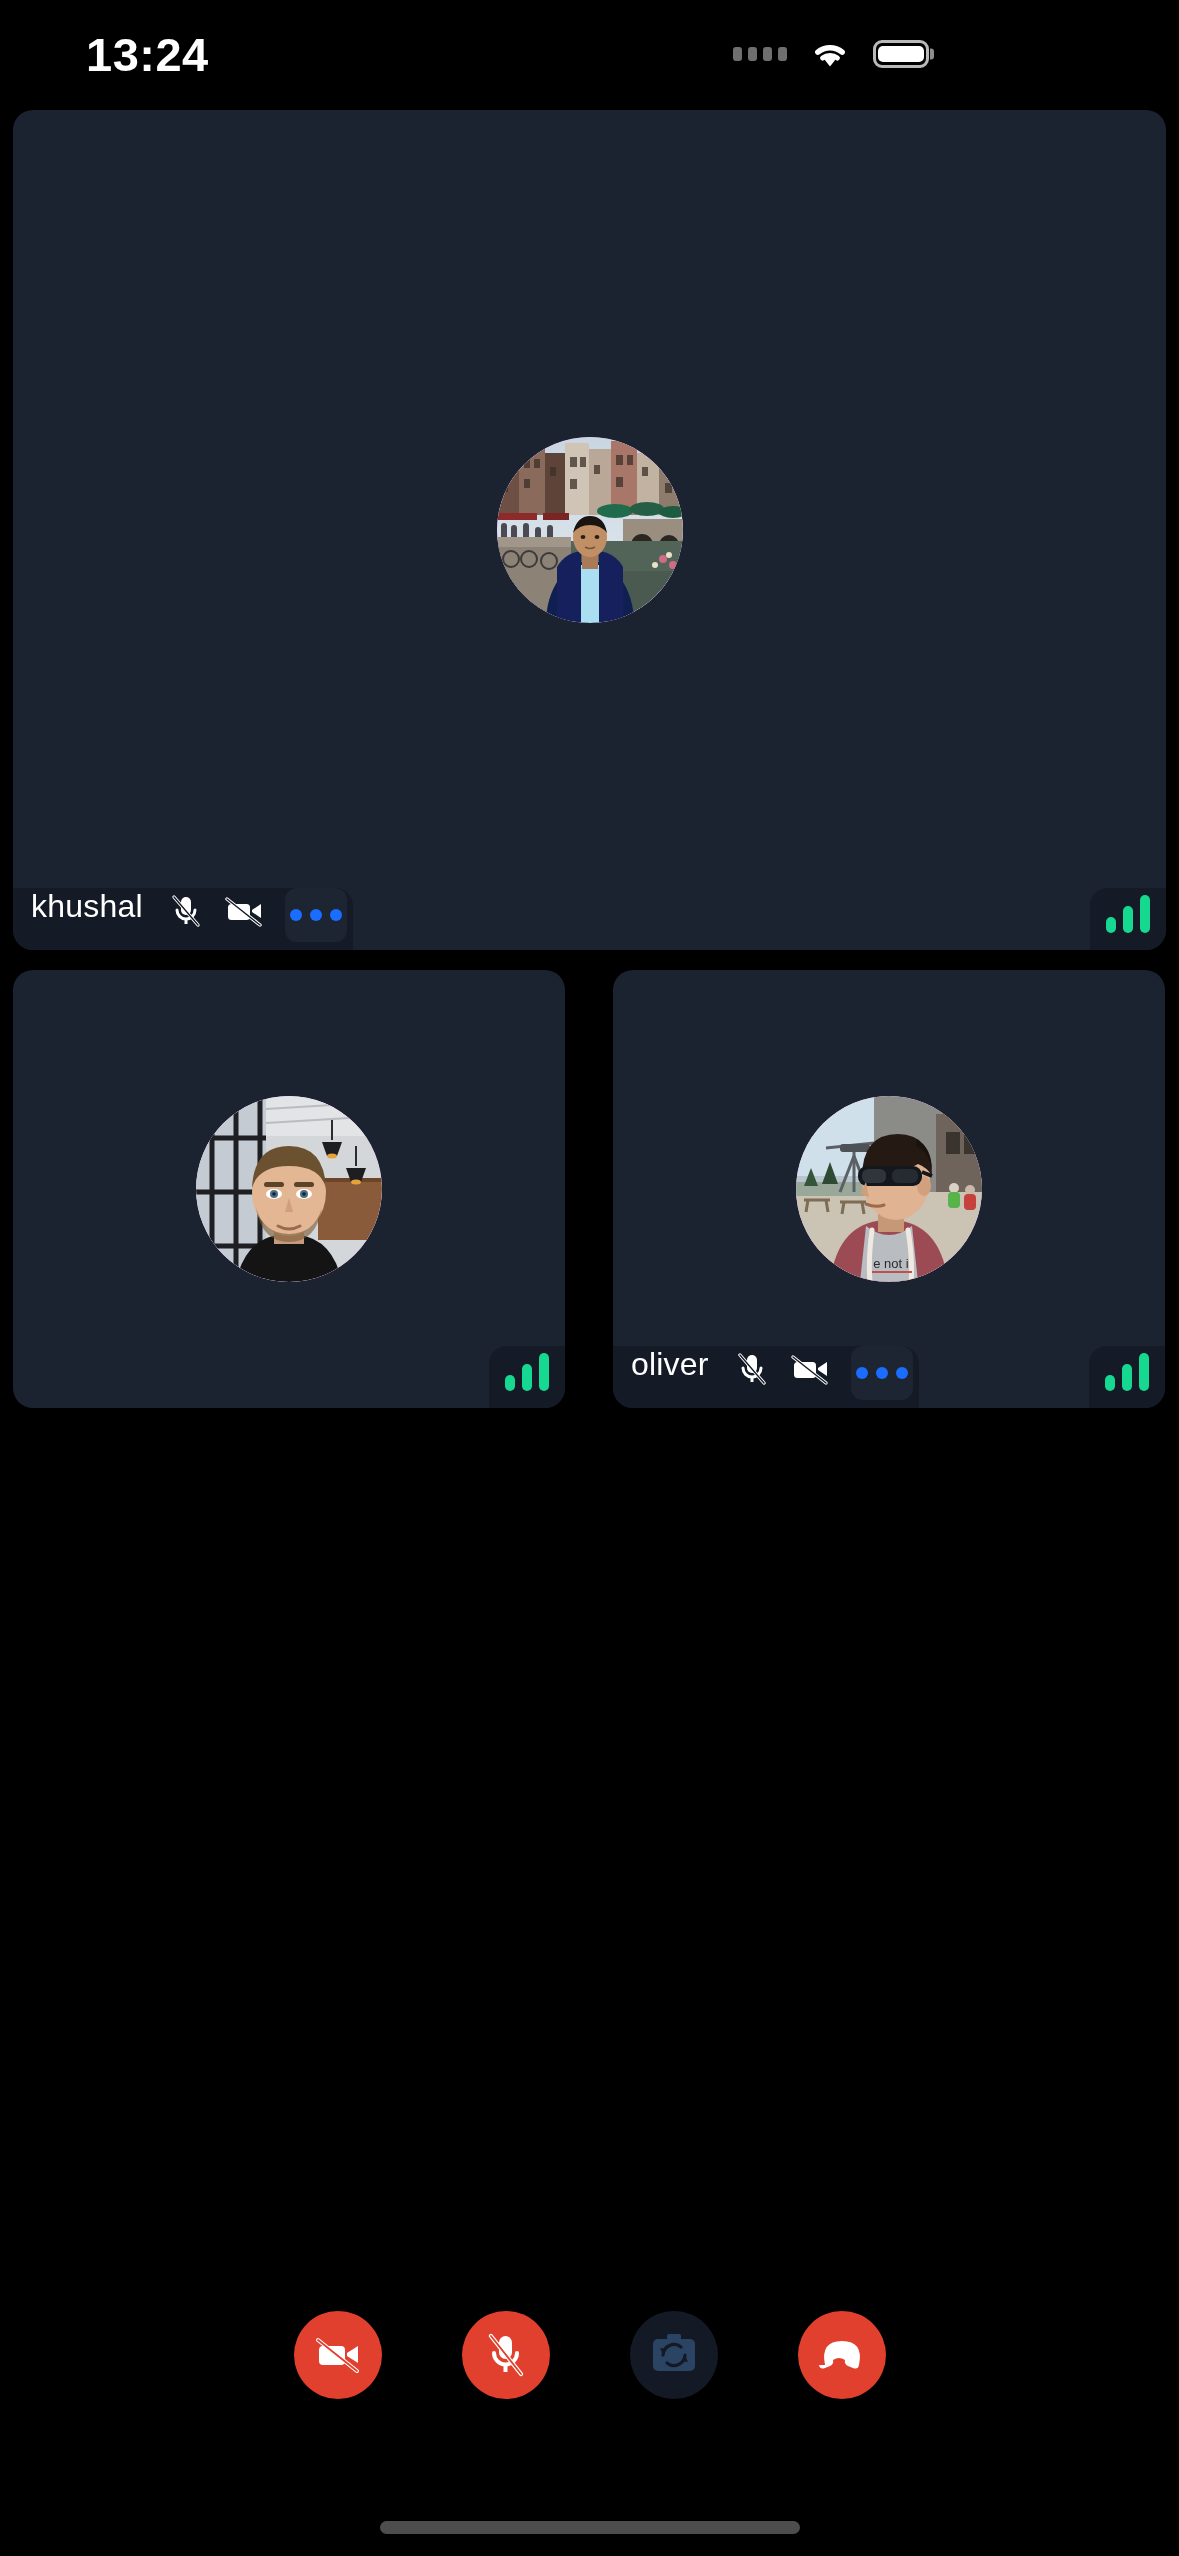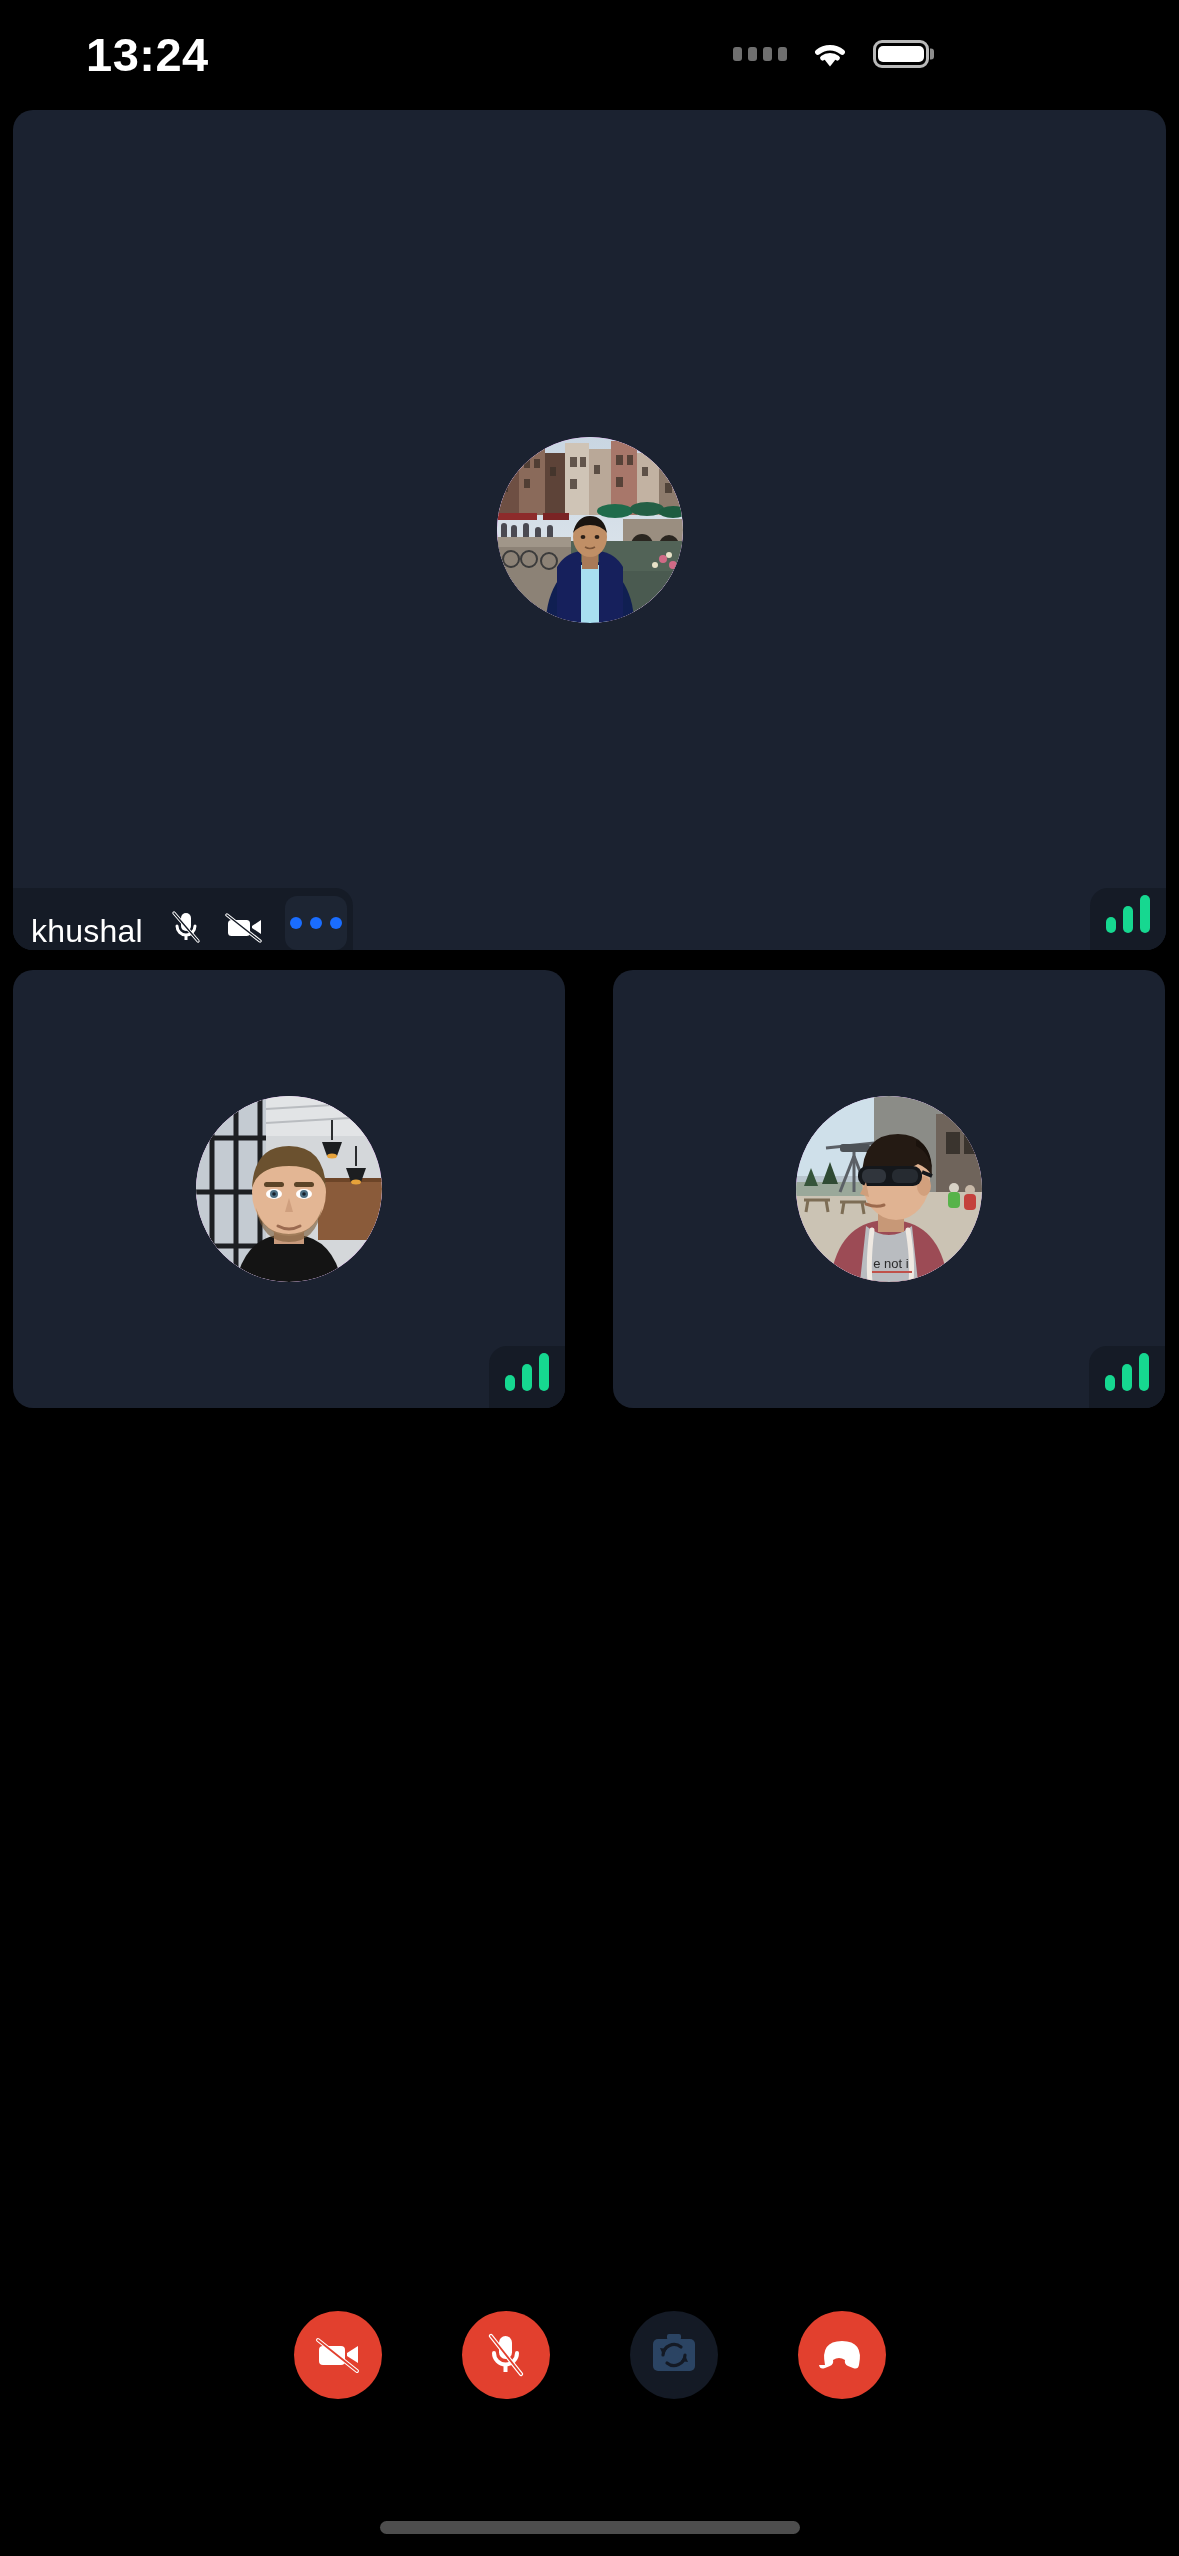--- a/index.html
+++ b/index.html
@@ -51,21 +51,21 @@
   }
   .avatar-main { width:186px; height:186px; }
   .avatar-small { width:186px; height:186px; }
   .avatar svg { display:block; width:100%; height:100%; }
 
   
   .namepill {
     position:absolute; left:0; bottom:0;
     background:#151b26;
     border-top-right-radius:18px;
-    display:flex; align-items:flex-end;
+    display:flex; align-items:flex-start;
     height:62px; padding:0 6px 0 18px; gap:12px;
   }
   .namepill .nm {
     color:#ffffff; font-size:32px; letter-spacing:0.2px; white-space:nowrap;
     padding-right:8px;
   }
   .ic { display:flex; align-items:center; justify-content:center; width:46px; height:46px; }
   .ic svg { display:block; }
   .moreBtn {
     width:62px; height:54px; border-radius:12px; background:#1d2533;
@@ -413,20 +413,45 @@
               <rect x="66" y="73" width="24" height="14" rx="6" fill="#30353c"></rect>
               <rect x="96" y="73" width="26" height="14" rx="6" fill="#262b31"></rect>
               <line x1="126" y1="76" x2="136" y2="80" stroke="#14171b" stroke-width="4"></line>
 
               <path d="M70 86 l-6 12 l9 3 z" fill="#cf9f7c"></path>
               <path d="M70 108 q10 4 18 1" stroke="#9c6a4d" stroke-width="3" fill="none" stroke-linecap="round"></path>
             </g>
           </svg>
         </div>
 
+        <div class="namepill">
+          <span class="nm">oliver</span>
+          <span class="ic">
+            <svg width="40" height="40" viewBox="0 0 40 40">
+              <rect x="15" y="6" width="10" height="18" rx="5" fill="#fff"></rect>
+              <path d="M11 19 a9 9 0 0 0 18 0" stroke="#fff" stroke-width="3" fill="none" stroke-linecap="round"></path>
+              <rect x="18.5" y="27" width="3" height="6" fill="#fff"></rect>
+              <line x1="8" y1="6" x2="32" y2="34" stroke="#fff" stroke-width="3.4" stroke-linecap="round"></line>
+              <line x1="8" y1="6" x2="32" y2="34" stroke="#151b26" stroke-width="1.4" stroke-linecap="round"></line>
+            </svg>
+          </span>
+          <span class="ic">
+            <svg width="44" height="40" viewBox="0 0 44 40">
+              <rect x="6" y="13" width="22" height="16" rx="3.5" fill="#fff"></rect>
+              <path d="M30 19 l9 -6 v14 l-9 -6 z" fill="#fff"></path>
+              <line x1="5" y1="8" x2="38" y2="34" stroke="#fff" stroke-width="3.4" stroke-linecap="round"></line>
+              <line x1="5" y1="8" x2="38" y2="34" stroke="#151b26" stroke-width="1.4" stroke-linecap="round"></line>
+            </svg>
+          </span>
+          <span class="moreBtn">
+            <i></i>
+              <i></i>
+              <i></i>
+          </span>
+        </div>
 
         <div class="sigpill">
           <b></b>
             <b></b>
             <b></b>
         </div>
       </div>
     </div>
   </div>
 

